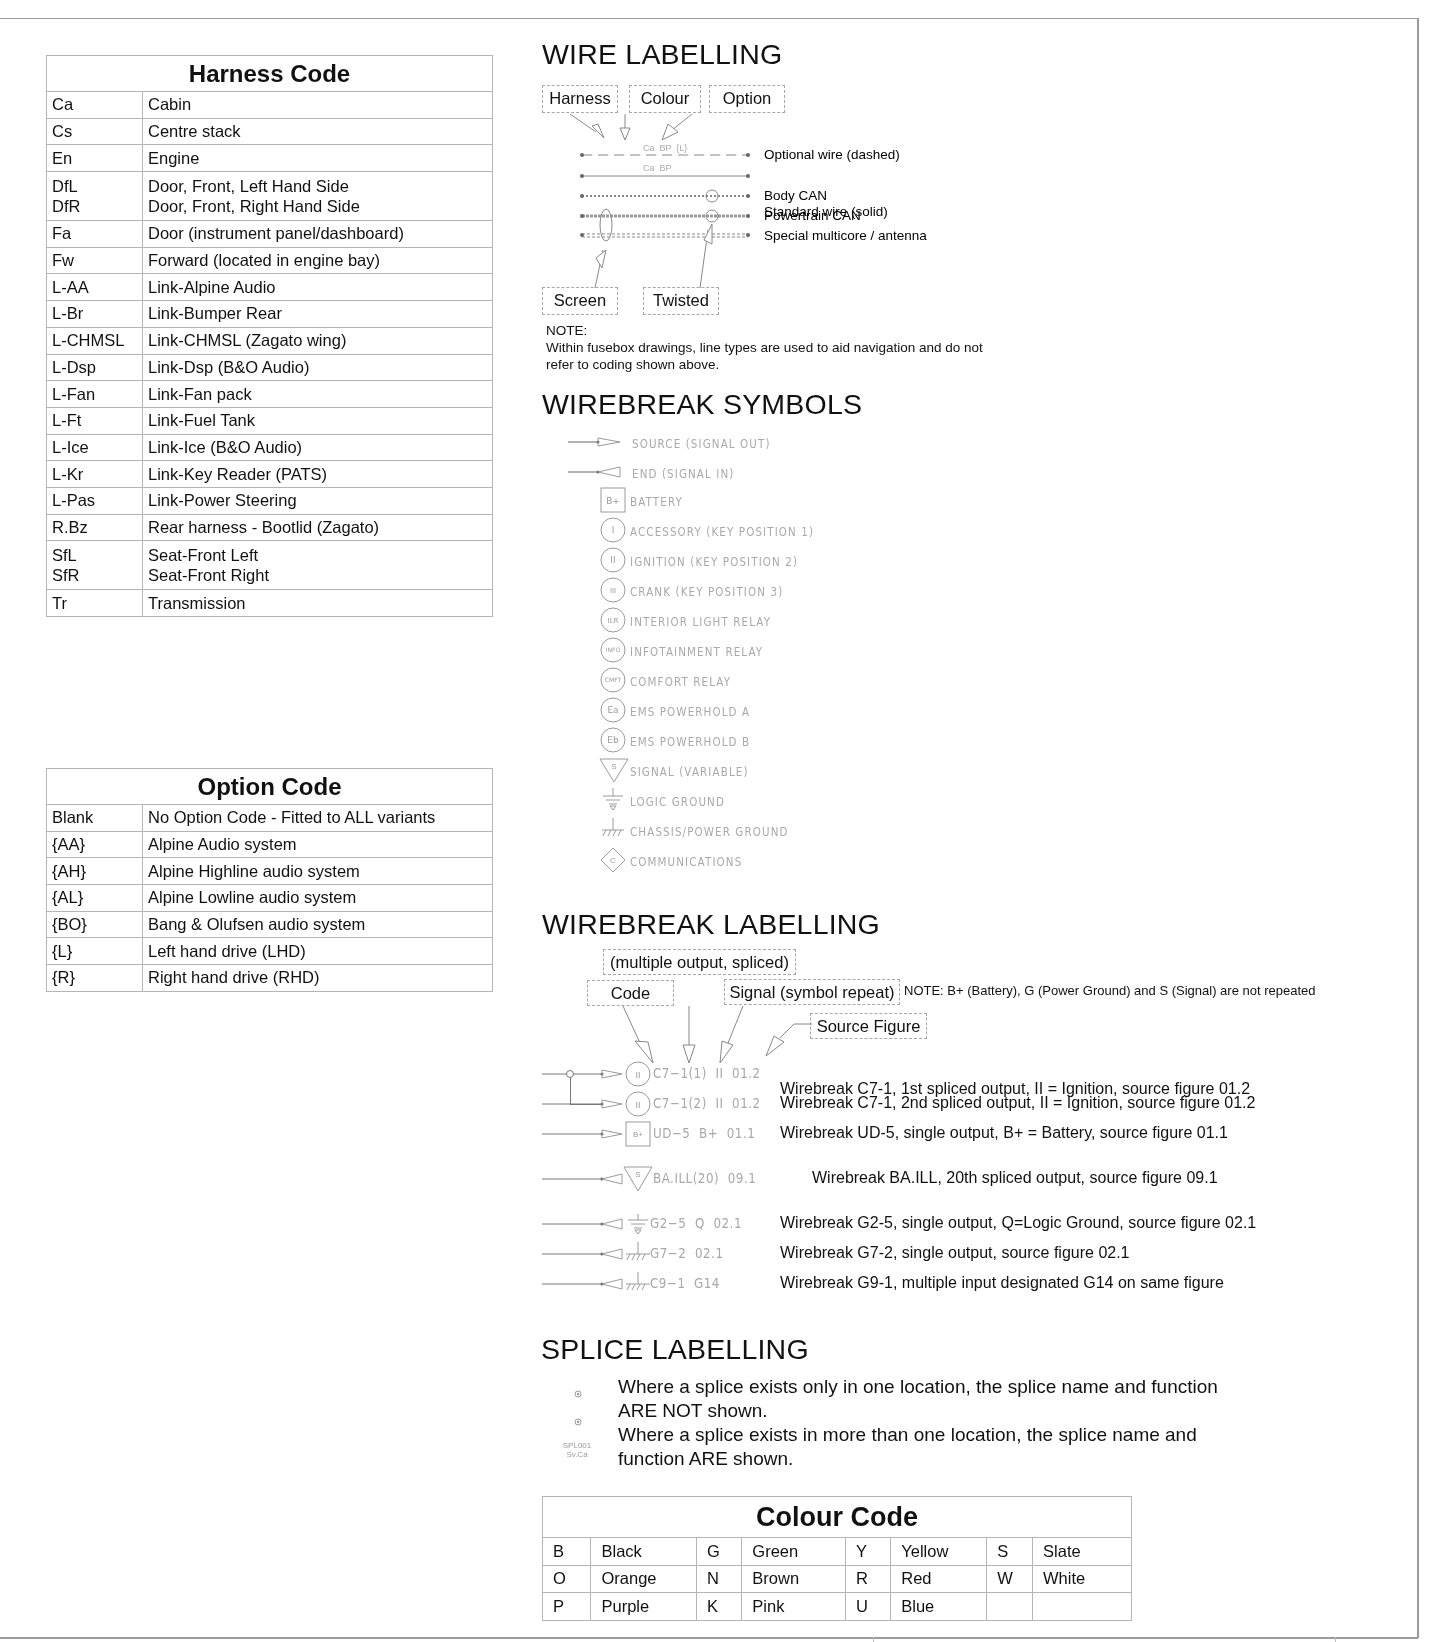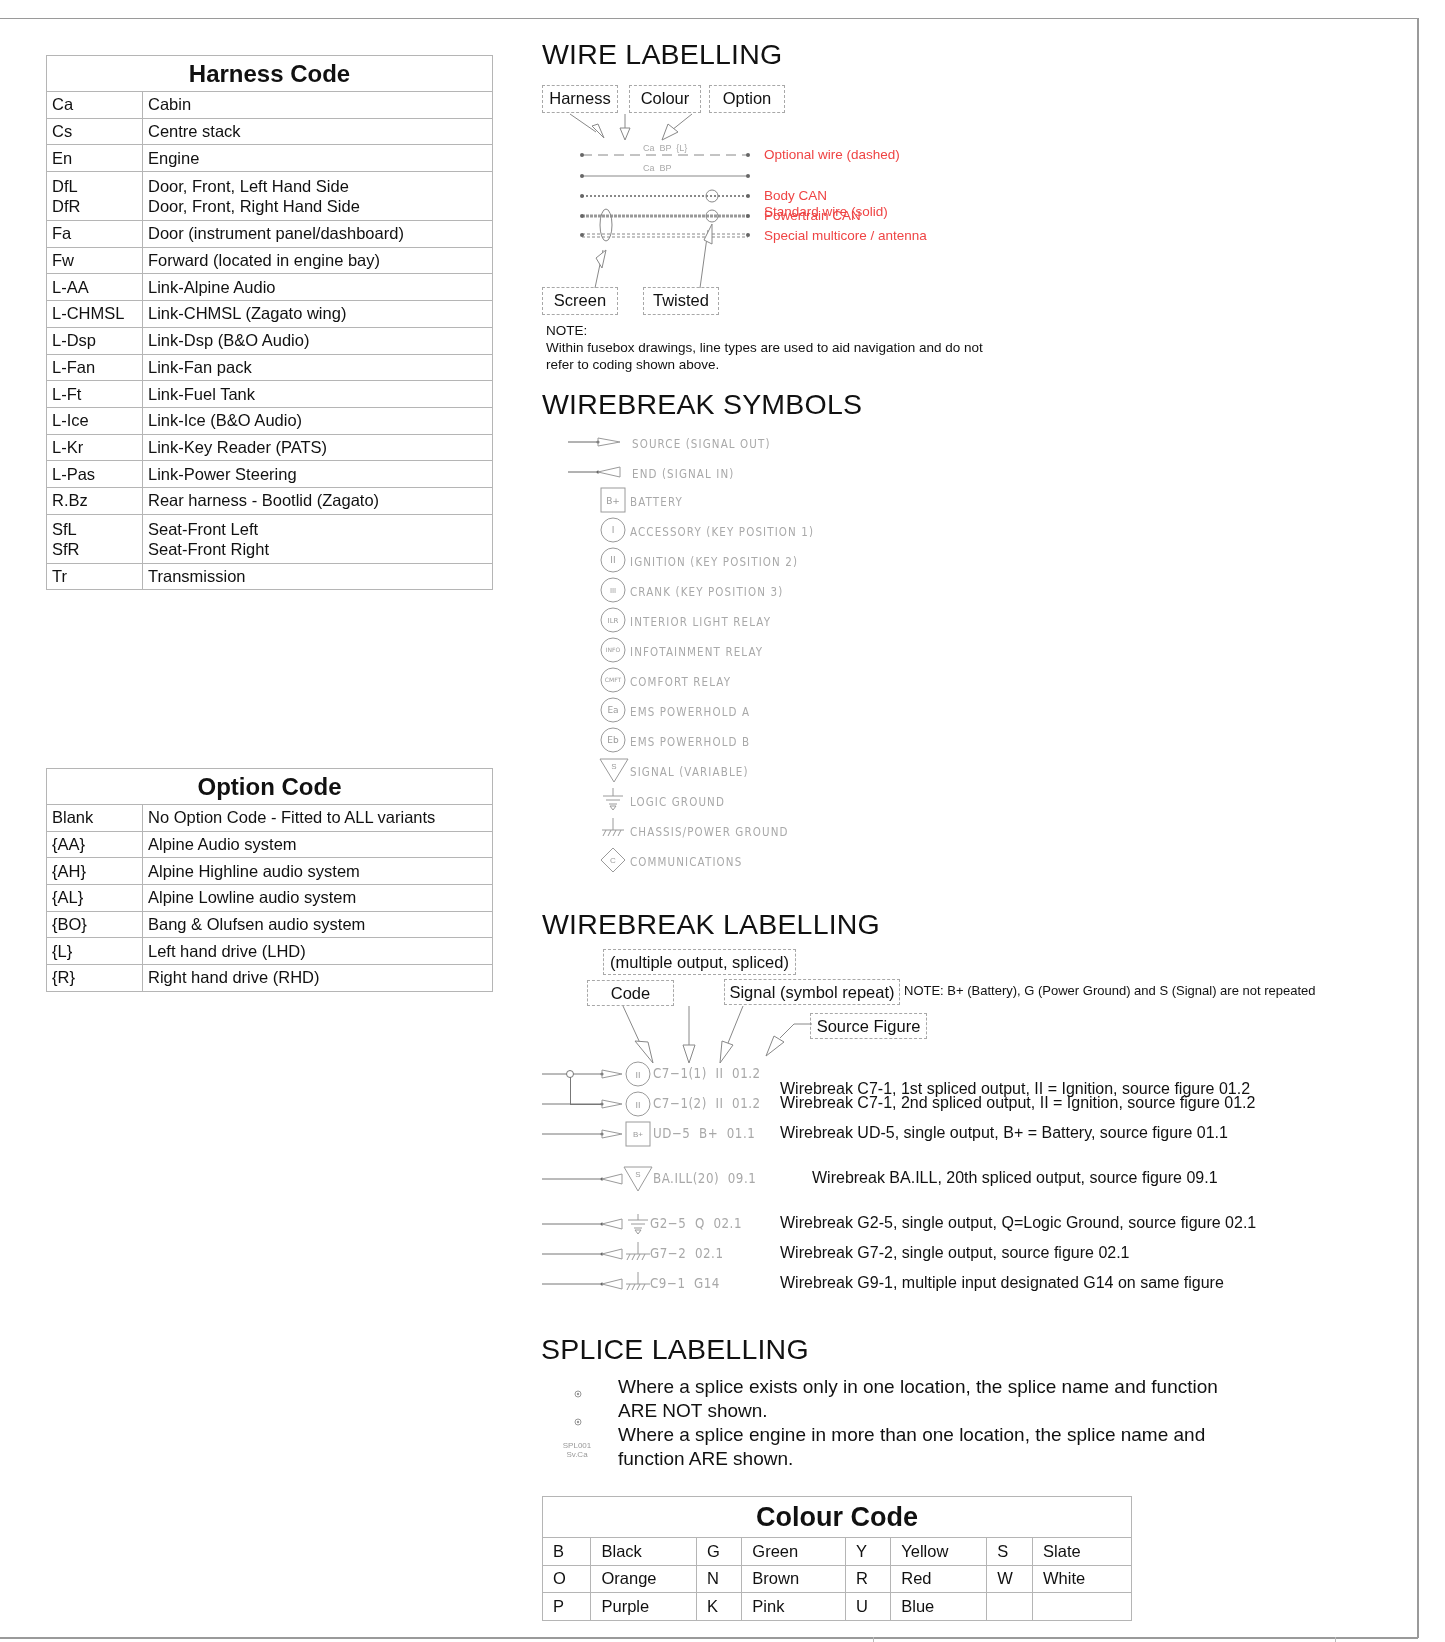--- a/index.html
+++ b/index.html
@@ -12,21 +12,21 @@
   .footer-div { top:1637px; height:10px; width:0; border-left:1px solid #bbb; }
 
   table.code { position:absolute; border-collapse:collapse; font-size:16.5px; }
   table.code td, table.code th { border:1px solid #b5b5b5; padding:0 5px; height:25.7px; vertical-align:middle; text-align:left; font-weight:normal; }
   table.code th.title { font-weight:bold; font-size:24px; text-align:center; height:35px; }
   table.code td.k { width:85px; }
   table.code td.two { line-height:20px; padding-top:2px; padding-bottom:2px; height:44px; }
 
   .h1 { font-size:28.5px; letter-spacing:0.2px; color:#111; white-space:nowrap; }
   .dashbox { position:absolute; border:1.3px dashed #a8a8a8; font-size:16.5px; color:#111; text-align:center; box-sizing:border-box; line-height:24px; }
-  .legend-text { font-size:13.5px; color:#ef4444; white-space:nowrap; }
+  .legend-text { font-size:13.5px; color:#000000; white-space:nowrap; }
   .note { font-size:13.5px; line-height:17px; color:#111; }
   .sym-label { font-size:12px; color:#a9a9a9; letter-spacing:1.3px; white-space:nowrap; font-family:"DejaVu Sans", sans-serif; transform:scaleX(0.86); transform-origin:left center; }
   .sym-icon { color:#9a9a9a; }
   .wb-code { font-size:14px; color:#a8a8a8; letter-spacing:0.6px; white-space:nowrap; font-family:"DejaVu Sans", sans-serif; transform:scaleX(0.85); transform-origin:left center; }
   .wb-desc { font-size:16px; color:#111; white-space:nowrap; }
   .splice-text { font-size:19px; line-height:23.5px; color:#111; }
   .tiny { font-size:8px; color:#999; text-align:center; line-height:9px; }
 
   table.colour { position:absolute; border-collapse:collapse; font-size:16.5px; }
   table.colour td, table.colour th { border:1px solid #b5b5b5; height:26.5px; padding:0 0 0 10px; vertical-align:middle; text-align:left; font-weight:normal; }
@@ -70,20 +70,24 @@
         <td class="k" style="white-space: pre-line;">Fa</td>
         <td style="white-space: pre-line;">Door (instrument panel/dashboard)</td>
       </tr>
       <tr>
         <td class="k" style="white-space: pre-line;">Fw</td>
         <td style="white-space: pre-line;">Forward (located in engine bay)</td>
       </tr>
       <tr>
         <td class="k" style="white-space: pre-line;">L-AA</td>
         <td style="white-space: pre-line;">Link-Alpine Audio</td>
+      </tr>
+      <tr>
+        <td class="k" style="white-space: pre-line;">L-Br</td>
+        <td style="white-space: pre-line;">Link-Bumper Rear</td>
       </tr>
       <tr>
         <td class="k" style="white-space: pre-line;">L-CHMSL</td>
         <td style="white-space: pre-line;">Link-CHMSL (Zagato wing)</td>
       </tr>
       <tr>
         <td class="k" style="white-space: pre-line;">L-Dsp</td>
         <td style="white-space: pre-line;">Link-Dsp (B&amp;O Audio)</td>
       </tr>
       <tr>
@@ -458,21 +462,21 @@
         <line x1="100" y1="14" x2="97" y2="20" stroke="#9a9a9a"></line>
         <line x1="105" y1="14" x2="102" y2="20" stroke="#9a9a9a"></line>
       </svg>
     </div>
     <div class="abs wb-code" style="left: 110px; top: 220px; white-space: pre;">C9−1  G14</div>
     <div class="abs wb-desc" style="left: 240px; top: 219px;">Wirebreak G9-1, multiple input designated G14 on same figure</div>
   </div>
 
 <div class="abs h1" style="left:541px; top:1333px;">SPLICE LABELLING</div>
 <div class="abs splice-text" style="left:618px; top:1375px; width:640px;">Where a splice exists only in one location, the splice name and function ARE NOT shown.</div>
-<div class="abs splice-text" style="left:618px; top:1423px; width:640px;">Where a splice engine in more than one location, the splice name and function ARE shown.</div>
+<div class="abs splice-text" style="left:618px; top:1423px; width:640px;">Where a splice exists in more than one location, the splice name and function ARE shown.</div>
 <svg class="abs" style="left:570px; top:1388px;" width="20" height="40">
   <circle cx="8" cy="6" r="3" fill="none" stroke="#999"></circle>
     <circle cx="8" cy="6" r="1.2" fill="#999"></circle>
   <circle cx="8" cy="34" r="3" fill="none" stroke="#999"></circle>
     <circle cx="8" cy="34" r="1.2" fill="#999"></circle>
 </svg>
 <div class="abs tiny" style="left:560px; top:1441px; width:34px;">
   <div>SPL001</div>
   <div>Sv.Ca</div>
 </div>

